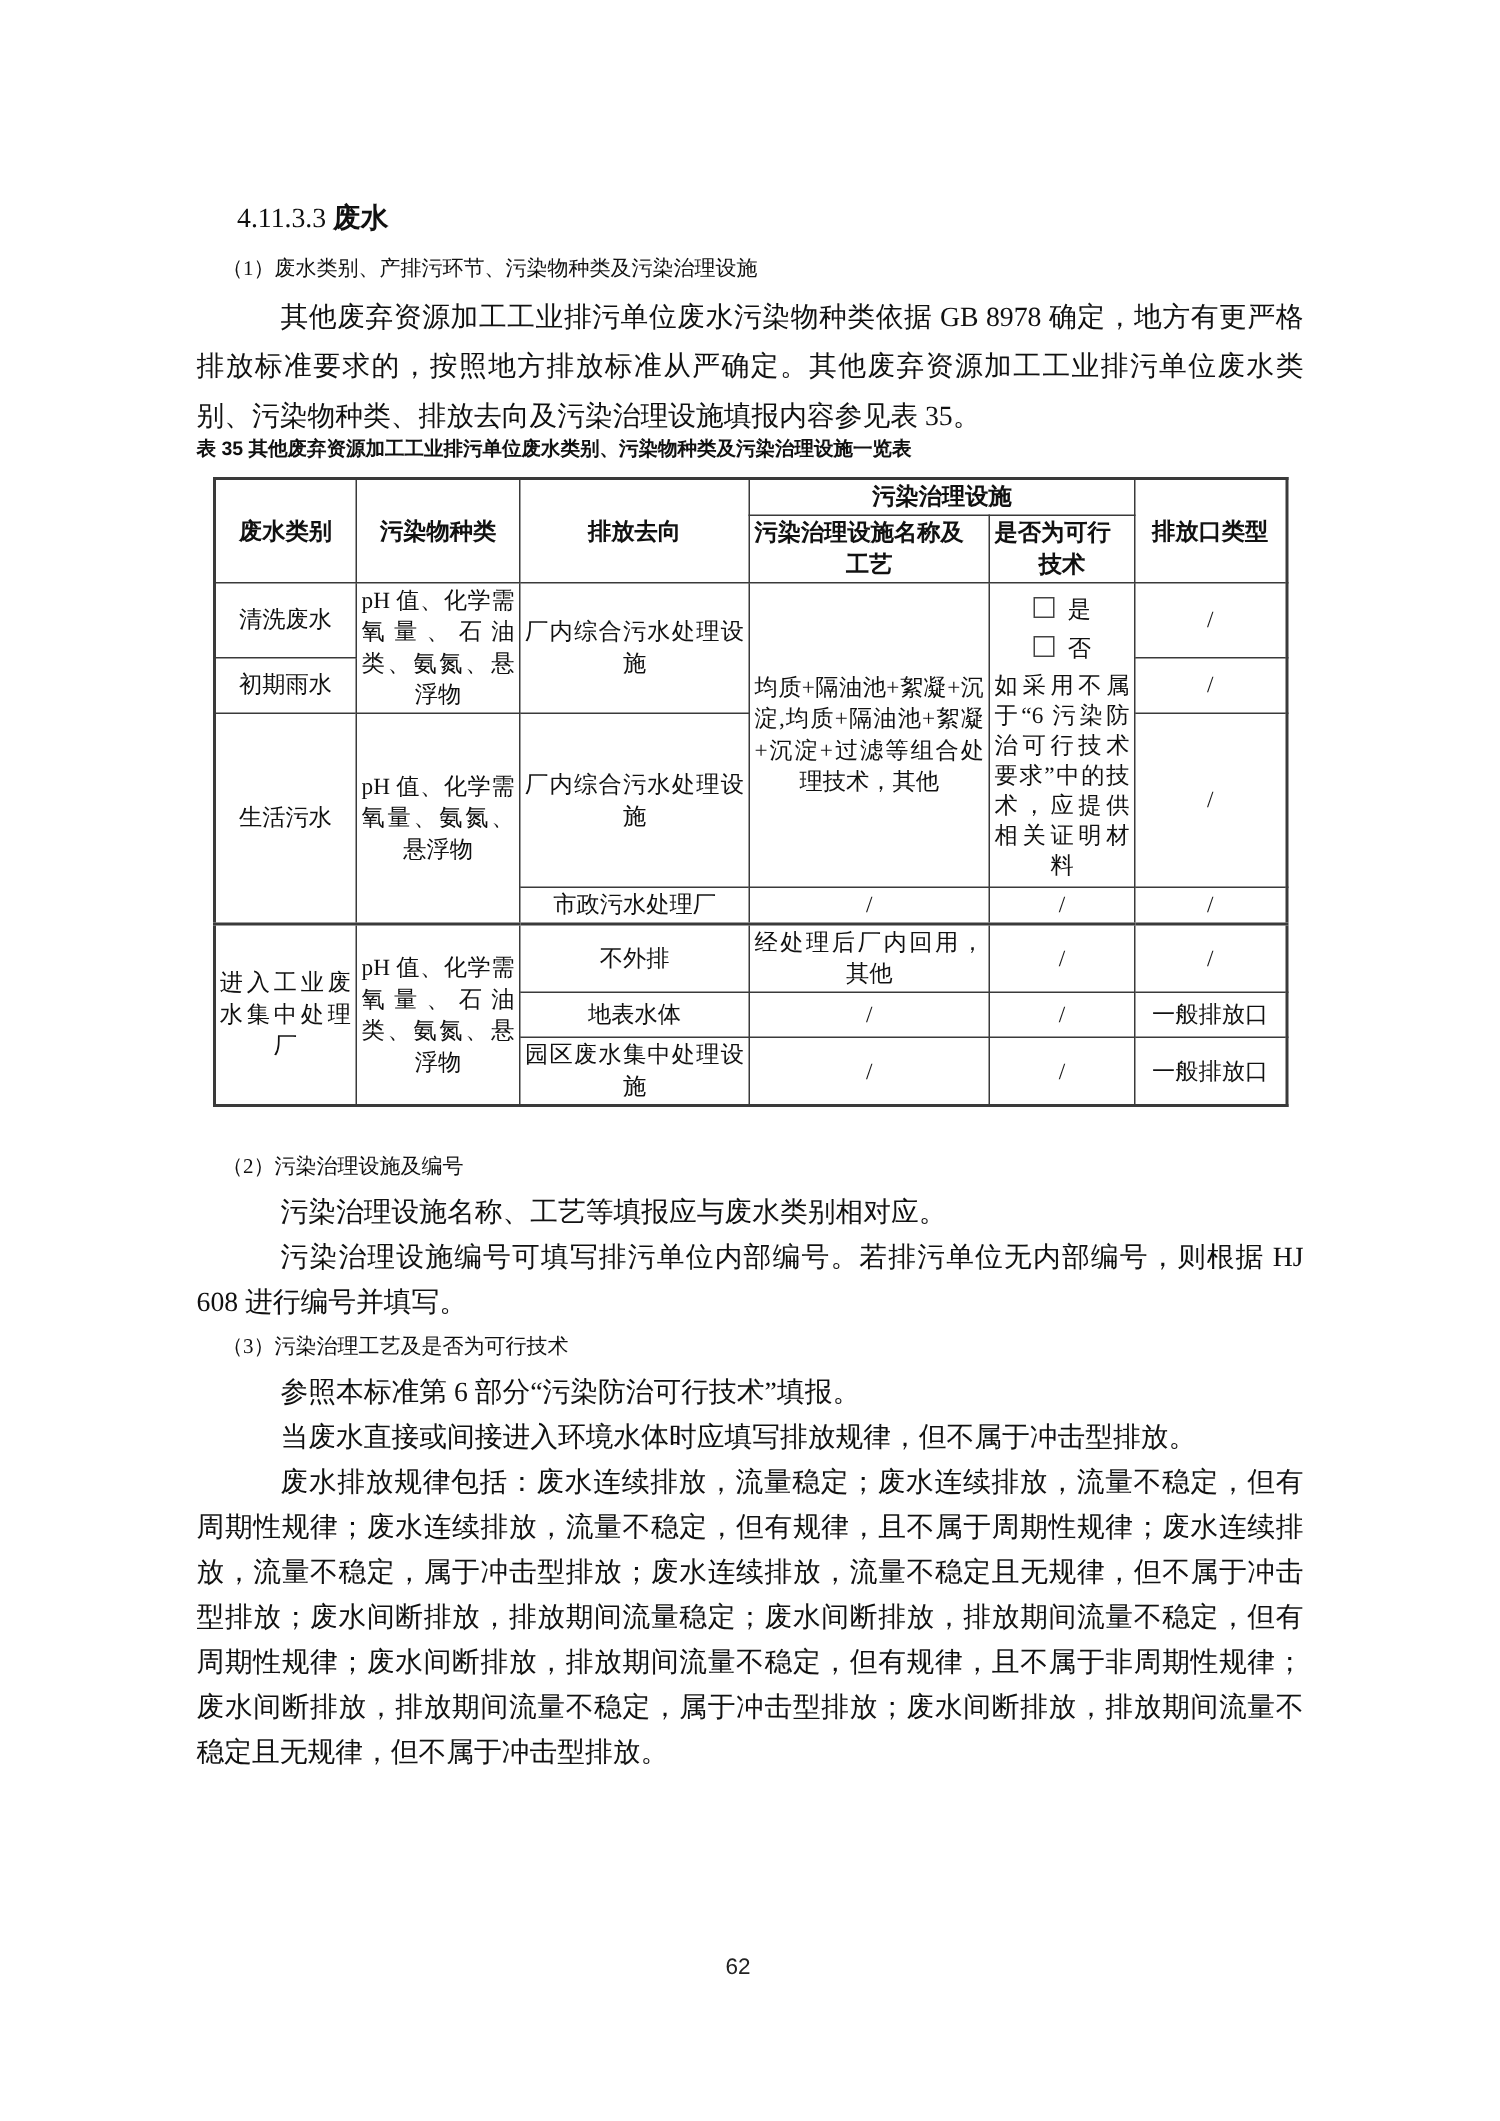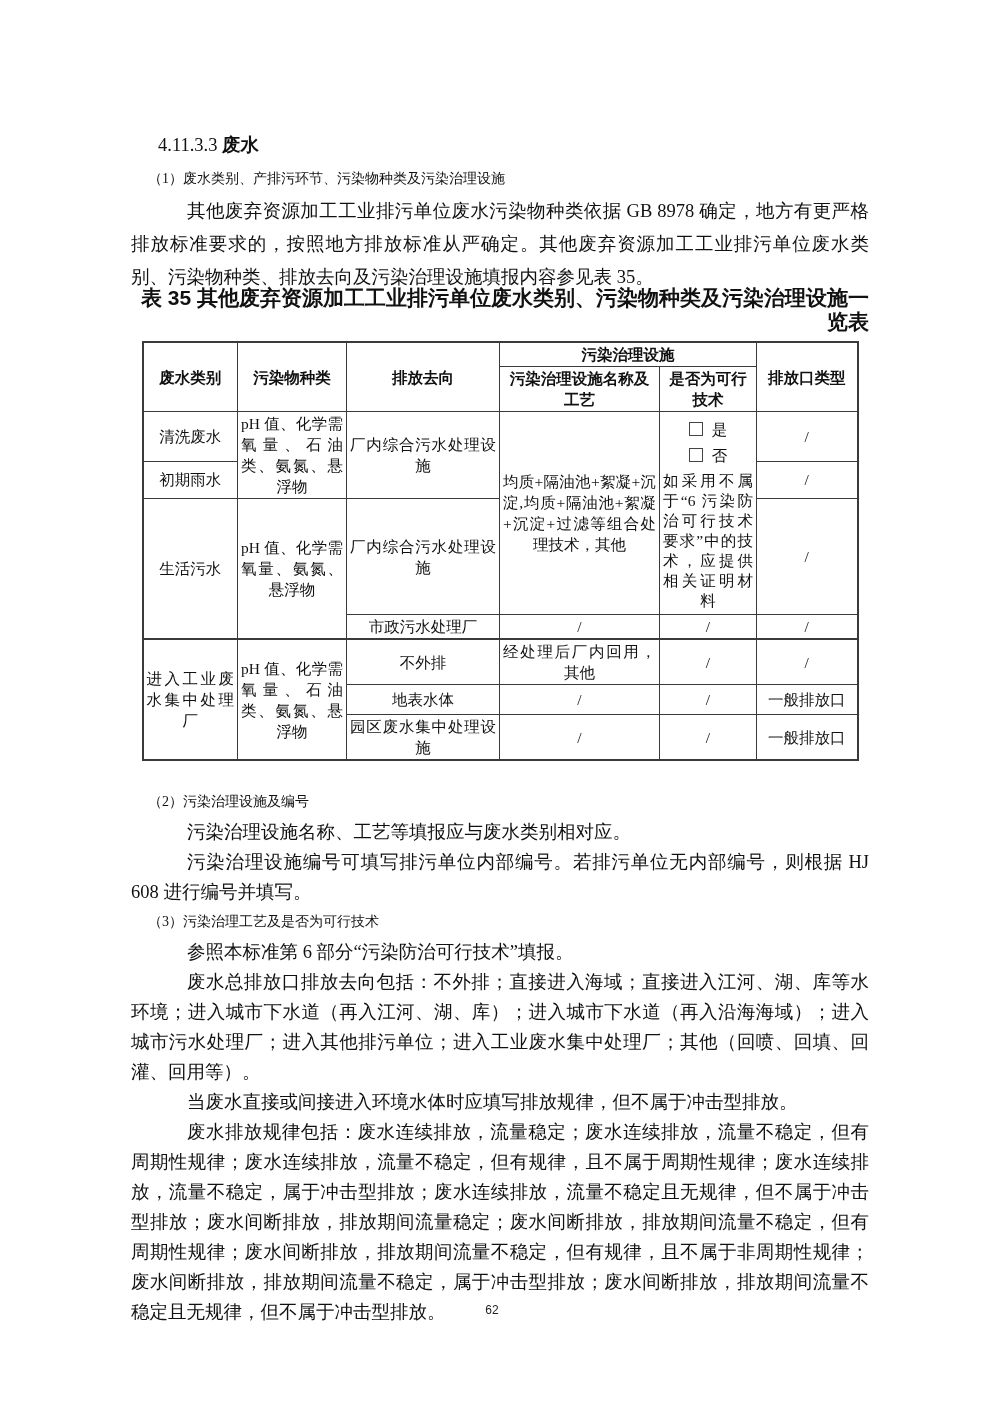--- a/index.html
+++ b/index.html
@@ -18,51 +18,51 @@
   .doc-heading .num { font-weight:normal; }
   .doc-heading .ttl { font-weight:bold; font-family:"Liberation Sans","DejaVu Sans",sans-serif; }
 
   .sec-heading { font-size:14px; line-height:33px; padding-left:17px; }
   .para { margin:0; font-size:18.5px; line-height:33px; text-indent:56px; text-align:justify; }
   .post .sec-heading { line-height:30px; }
   .post .para { line-height:30px; }
   .post { margin-top:26px; }
 
   .caption {
-    margin-top:-8px; font-size:21px; line-height:24px; text-align:right;
+    margin-top:-8px; font-size:13px; line-height:24px; text-align:left;
     font-weight:bold; font-family:"Liberation Sans","DejaVu Sans",sans-serif;
   }
 
   table.tbl {
     border-collapse:collapse; table-layout:fixed; width:715px;
     margin:7px auto 0; font-size:15.5px;
     border:2px solid #3a3a3a;
   }
   .tbl th, .tbl td {
     border:1px solid #3a3a3a; padding:1px 3px; line-height:21px;
     text-align:justify; text-align-last:center; vertical-align:middle;
     overflow:hidden; word-break:break-all;
   }
-  .tbl thead th { font-weight:bold; text-align:center; text-align-last:center; }
+  .tbl thead th { font-weight:bold; text-align:left; text-align-last:center; }
   .hh1 { height:21px; } .hh2 { height:42px; }
   .hr1 { height:43px; } .hr2 { height:32px; } .hr3 { height:116px; }
   .hr4 { height:23px; } .hr5 { height:38px; } .hr6 { height:30px; } .hr7 { height:42px; }
   tr.grp td { border-top:2px solid #3a3a3a; }
 
   td.feas { vertical-align:top; padding-top:5px; }
   .cb-line { margin:2px 0 5px; text-align:center; text-align-last:center; }
   .cb {
     display:inline-block; width:12px; height:12px; border:1px solid #444;
     margin-right:9px; vertical-align:-1px; background:#fff;
   }
   .cb-note { line-height:20px; text-align:justify; text-align-last:center; }
 
   .pageno {
     position:absolute; left:0; right:16px; top:1303px; text-align:center;
-    font-size:12px; font-family:"Liberation Sans","DejaVu Sans",sans-serif; color:#222;
+    font-size:15px; font-family:"Liberation Sans","DejaVu Sans",sans-serif; color:#222;
   }
 </style>
 </head>
 <body>
 
 <div class="page">
   <div class="content">
 
     <h3 class="doc-heading">
       <span class="num">4.11.3.3 </span><span class="ttl">废水</span>
@@ -148,21 +148,20 @@
     </table>
 
     <div class="post">
       <div class="sec-heading">（2）污染治理设施及编号</div>
       <p class="para">污染治理设施名称、工艺等填报应与废水类别相对应。</p>
       <p class="para">污染治理设施编号可填写排污单位内部编号。若排污单位无内部编号，则根据 HJ 608 进行编号并填写。</p>
 
       <div class="sec-heading">（3）污染治理工艺及是否为可行技术</div>
       <p class="para">参照本标准第 6 部分“污染防治可行技术”填报。</p>
 
-      <p class="para">废水总排放口排放去向包括：不外排；直接进入海域；直接进入江河、湖、库等水环境；进入城市下水道（再入江河、湖、库）；进入城市下水道（再入沿海海域）；进入城市污水处理厂；进入其他排污单位；进入工业废水集中处理厂；其他（回喷、回填、回灌、回用等）。</p>
 
       <p class="para">当废水直接或间接进入环境水体时应填写排放规律，但不属于冲击型排放。</p>
       <p class="para">废水排放规律包括：废水连续排放，流量稳定；废水连续排放，流量不稳定，但有周期性规律；废水连续排放，流量不稳定，但有规律，且不属于周期性规律；废水连续排放，流量不稳定，属于冲击型排放；废水连续排放，流量不稳定且无规律，但不属于冲击型排放；废水间断排放，排放期间流量稳定；废水间断排放，排放期间流量不稳定，但有周期性规律；废水间断排放，排放期间流量不稳定，但有规律，且不属于非周期性规律；废水间断排放，排放期间流量不稳定，属于冲击型排放；废水间断排放，排放期间流量不稳定且无规律，但不属于冲击型排放。</p>
     </div>
 
   </div>
 
   <div class="pageno">62</div>
 </div>
 

